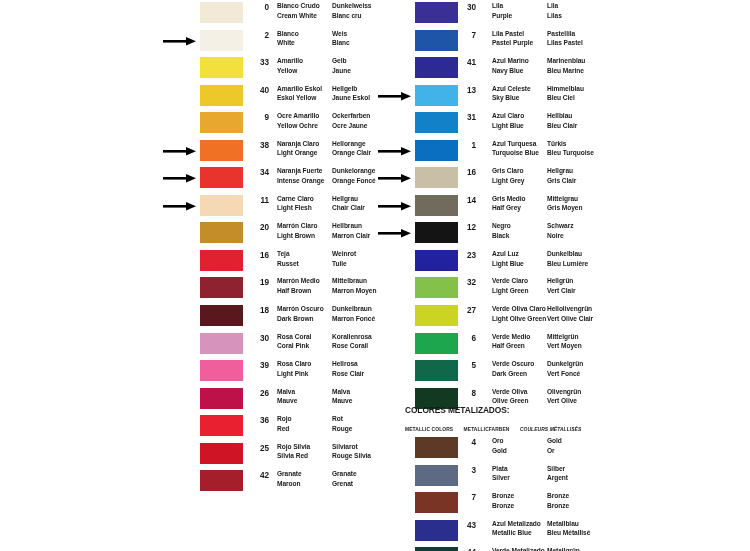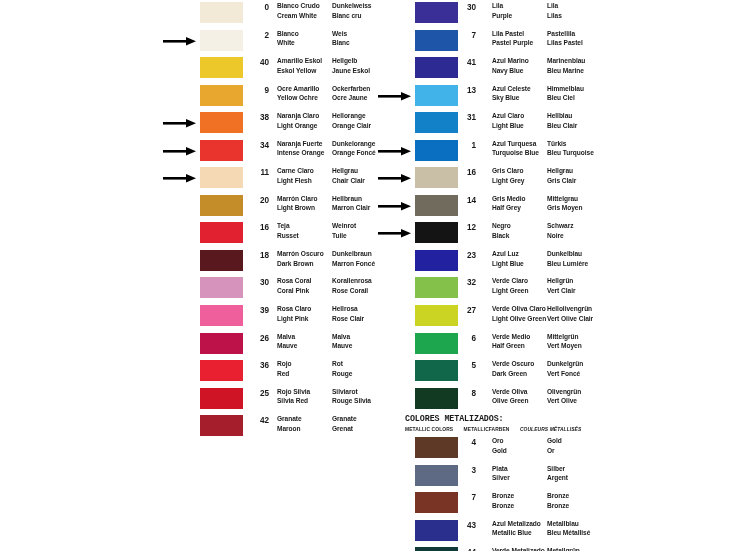--- a/index.html
+++ b/index.html
@@ -143,20 +143,32 @@
         <div class="names">
           <span class="nm">Blanco</span>
           <span class="nm">White</span>
         </div>
         <div class="names2">
           <span class="nm">Weis</span>
           <span class="nm">Blanc</span>
         </div>
       </div>
       <div class="row">
+        <div class="swatch" style="background: rgb(242, 225, 60);"></div>
+        <div class="code">33</div>
+        <div class="names">
+          <span class="nm">Amarillo</span>
+          <span class="nm">Yellow</span>
+        </div>
+        <div class="names2">
+          <span class="nm">Gelb</span>
+          <span class="nm">Jaune</span>
+        </div>
+      </div>
+      <div class="row">
         <div class="swatch" style="background: rgb(236, 200, 42);"></div>
         <div class="code">40</div>
         <div class="names">
           <span class="nm">Amarillo Eskol</span>
           <span class="nm">Eskol Yellow</span>
         </div>
         <div class="names2">
           <span class="nm">Hellgelb</span>
           <span class="nm">Jaune Eskol</span>
         </div>
@@ -245,20 +257,32 @@
         <div class="names">
           <span class="nm">Teja</span>
           <span class="nm">Russet</span>
         </div>
         <div class="names2">
           <span class="nm">Weinrot</span>
           <span class="nm">Tuile</span>
         </div>
       </div>
       <div class="row">
+        <div class="swatch" style="background: rgb(142, 34, 48);"></div>
+        <div class="code">19</div>
+        <div class="names">
+          <span class="nm">Marrón Medio</span>
+          <span class="nm">Half Brown</span>
+        </div>
+        <div class="names2">
+          <span class="nm">Mittelbraun</span>
+          <span class="nm">Marron Moyen</span>
+        </div>
+      </div>
+      <div class="row">
         <div class="swatch" style="background: rgb(89, 23, 30);"></div>
         <div class="code">18</div>
         <div class="names">
           <span class="nm">Marrón Oscuro</span>
           <span class="nm">Dark Brown</span>
         </div>
         <div class="names2">
           <span class="nm">Dunkelbraun</span>
           <span class="nm">Marron Foncé</span>
         </div>
@@ -545,21 +569,21 @@
             <span class="nm">Verde Oliva</span>
             <span class="nm">Olive Green</span>
           </div>
           <div class="names2">
             <span class="nm">Olivengrün</span>
             <span class="nm">Vert Olive</span>
           </div>
         </div>
       </div>
 
-    <div class="metal-header" id="metal-header" style="top: 414px; font-family: Liberation Mono, monospace;">COLORES METALIZADOS:</div>
+    <div class="metal-header" id="metal-header" style="top: 405px;">COLORES METALIZADOS:</div>
 
     <div class="metal-sub" id="metal-sub" style="top: 427.25px;">
       <span class="ms">METALLIC COLORS</span>
       <span class="ms">METALLICFARBEN</span>
       <span class="ms ms-it">COULEURS MÉTALLISÉS</span>
     </div>
 
     <div class="rows-host" id="metal-rows" style="position: absolute; left: 0px; top: 435.25px;">
         <div class="row">
           <div class="swatch" style="background: rgb(94, 58, 38);"></div>

